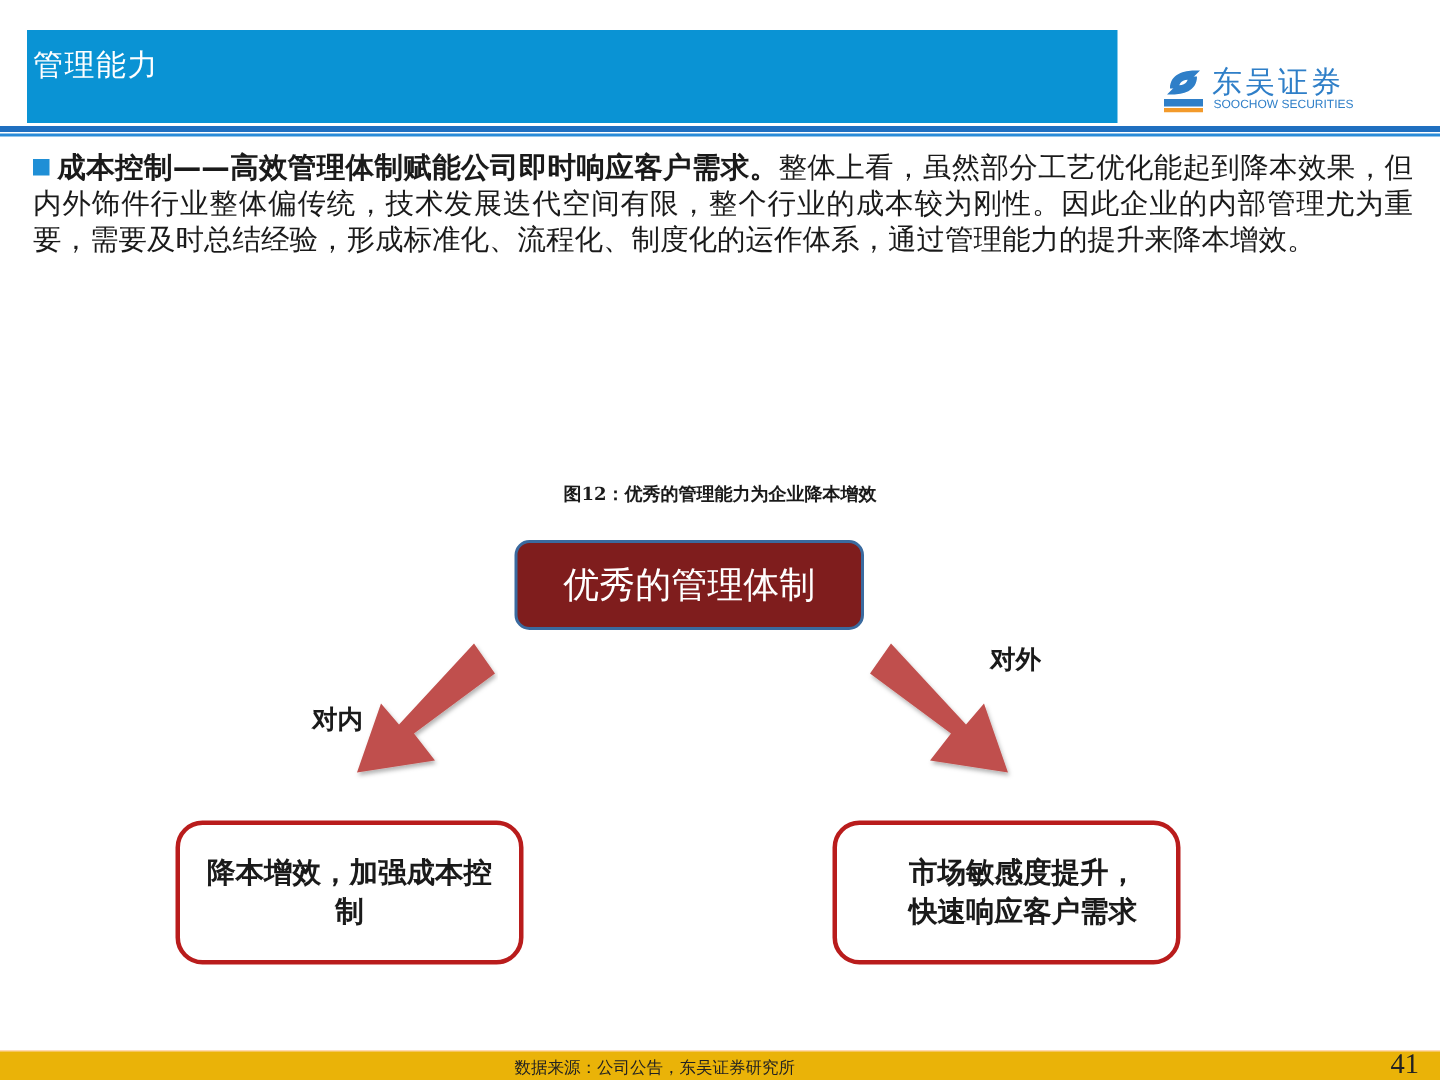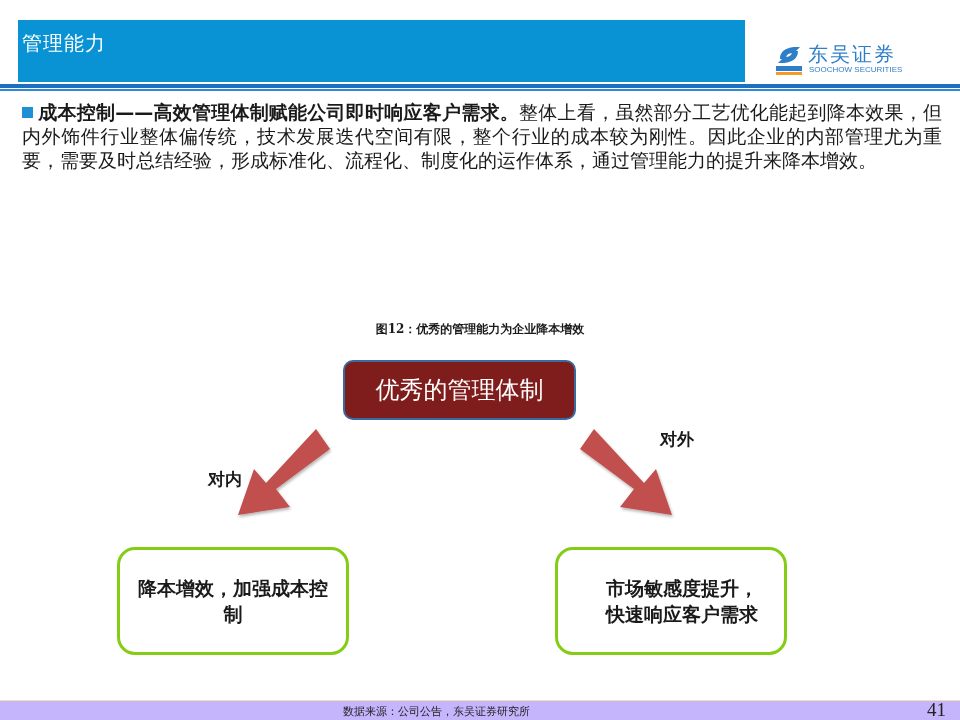--- a/index.html
+++ b/index.html
@@ -15,23 +15,23 @@
   .logo-en { position:absolute; left:33px; top:22px; font-size:8px; color:#2F7FC8; white-space:nowrap; font-family:"Liberation Sans", sans-serif; }
   .body-text { position:absolute; left:22px; top:100px; width:920px; font-size:19px; line-height:24px; }
   .para { margin:0 0 4px 0; text-align:justify; }
   .bullet { display:inline-block; width:11px; height:11px; background:#1F8FD6; margin-right:5px; vertical-align:1px; }
   .lead { font-weight:bold; }
   .caption { position:absolute; left:0; width:960px; top:321px; text-align:center; font-size:12px; font-weight:bold; font-family:"DejaVu Serif", serif; }
   .top-box { position:absolute; left:343px; top:360px; width:233px; height:60px; background:#7f1d1d; border:2px solid #3A6A9F;
              border-radius:10px; box-sizing:border-box; color:#fff; font-size:24px; display:flex; align-items:center; justify-content:center; }
   .side-label { position:absolute; font-size:17px; font-weight:bold; }
   .arrow { position:absolute; }
-  .out-box { position:absolute; width:232px; height:108px; top:547px; border:3px solid #84cc16; border-radius:18px; box-sizing:border-box;
+  .out-box { position:absolute; width:232px; height:96px; top:547px; border:3px solid #b91c1c; border-radius:18px; box-sizing:border-box;
              background:#fff; display:flex; align-items:center; justify-content:center; text-align:center; font-size:19px; font-weight:bold; line-height:26px; padding:0 18px; }
-  .footer { position:absolute; left:0; top:700px; width:960px; height:20px; background:#c4b5fd; border-top:1px solid #ffd9b0; box-sizing:border-box; }
+  .footer { position:absolute; left:0; top:700px; width:960px; height:20px; background:#eab308; border-top:1px solid #ffd9b0; box-sizing:border-box; }
   .footer-source { position:absolute; left:343px; top:3px; font-size:11px; color:#222; }
   .page-num { position:absolute; right:14px; top:-2px; font-size:19px; color:#222; font-family:"Liberation Serif", serif; }
 </style>
 </head>
 <body>
 
 <div class="title-bar">
   <div class="title-text">管理能力</div>
 </div>
 

